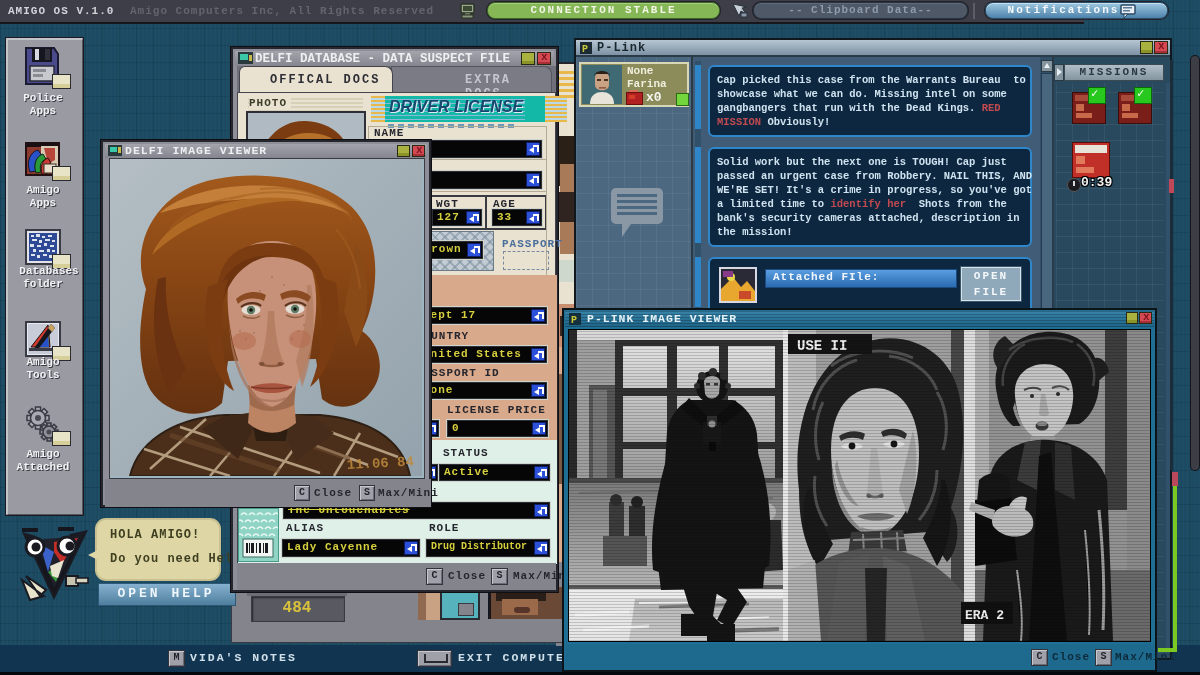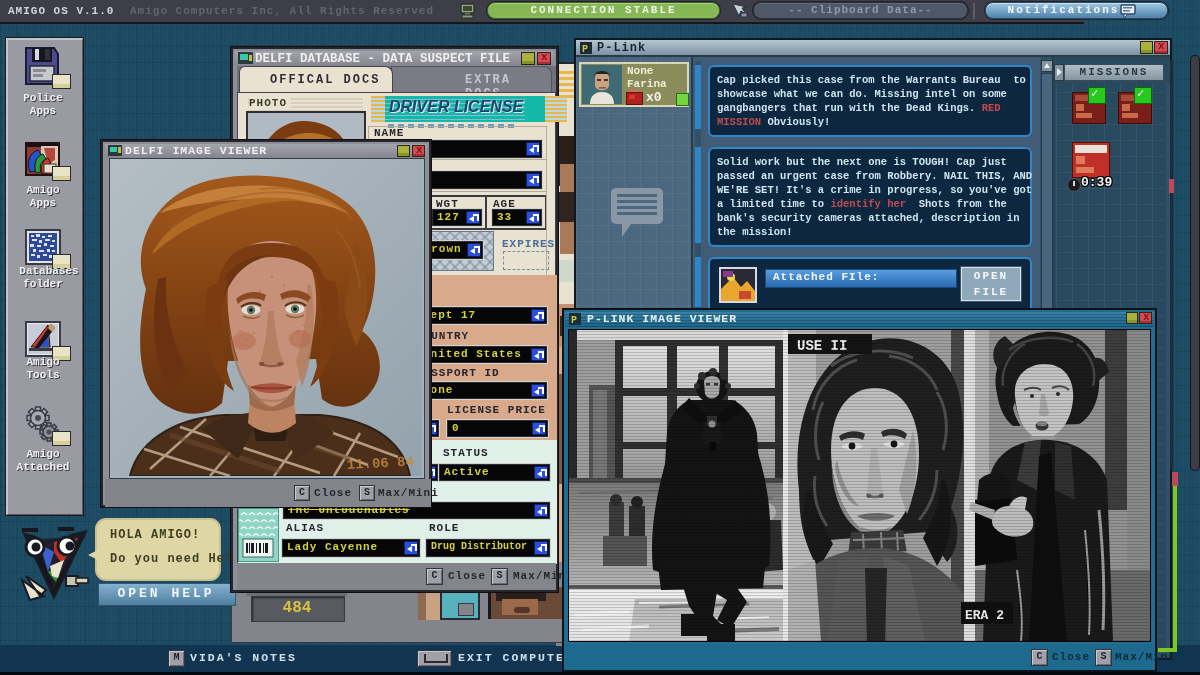--- a/index.html
+++ b/index.html
@@ -294,21 +294,21 @@
       </div>
   <div class="abs" style="left:130px;top:33px;width:179px;height:66px;border:1px solid #b5ab94;box-sizing:border-box;"></div>
   <div class="abs" style="left:130px;top:66px;width:179px;height:1px;background:#b5ab94;"></div>
   <div class="abs" style="left:308px;top:33px;width:1px;height:437px;background:#b5ab94;"></div>
 
   <div class="abs" style="left:0;top:138px;width:256px;height:40px;background:#c3ccd4;background-image:repeating-linear-gradient(45deg,rgba(120,140,155,.5) 0 2px,transparent 2px 7px),repeating-linear-gradient(-45deg,rgba(120,140,155,.5) 0 2px,transparent 2px 7px);border:1px solid #6a7a88;box-sizing:border-box;"></div>
   <div class="inp" style="left:135px;top:148px;width:110px;height:18px;">
         <span class="tx">Light Brown</span>
         <span class="arw"></span>
       </div>
-  <div class="abs" style="left:264px;top:145px;font-size:11px;font-weight:bold;color:#4a6e9c;letter-spacing:1px;">EXPIRES</div>
+  <div class="abs" style="left:264px;top:145px;font-size:11px;font-weight:bold;color:#4a6e9c;letter-spacing:1px;">PASSPORT</div>
   <div class="abs" style="left:265px;top:158px;width:46px;height:19px;border:1px dashed #7a8aa0;box-sizing:border-box;"></div>
 
   <div class="abs" style="left:0;top:182px;width:319px;height:165px;background:#d9a98c;">
    <div class="inp" style="left:27px;top:32px;width:138px;height:17px;">
           <span class="tx">Aug 2</span>
           <span class="arw"></span>
         </div>
    <div class="inp" style="left:177px;top:32px;width:132px;height:17px;">
           <span class="tx" style="left:7px;">Sept 17</span>
           <span class="arw"></span>

